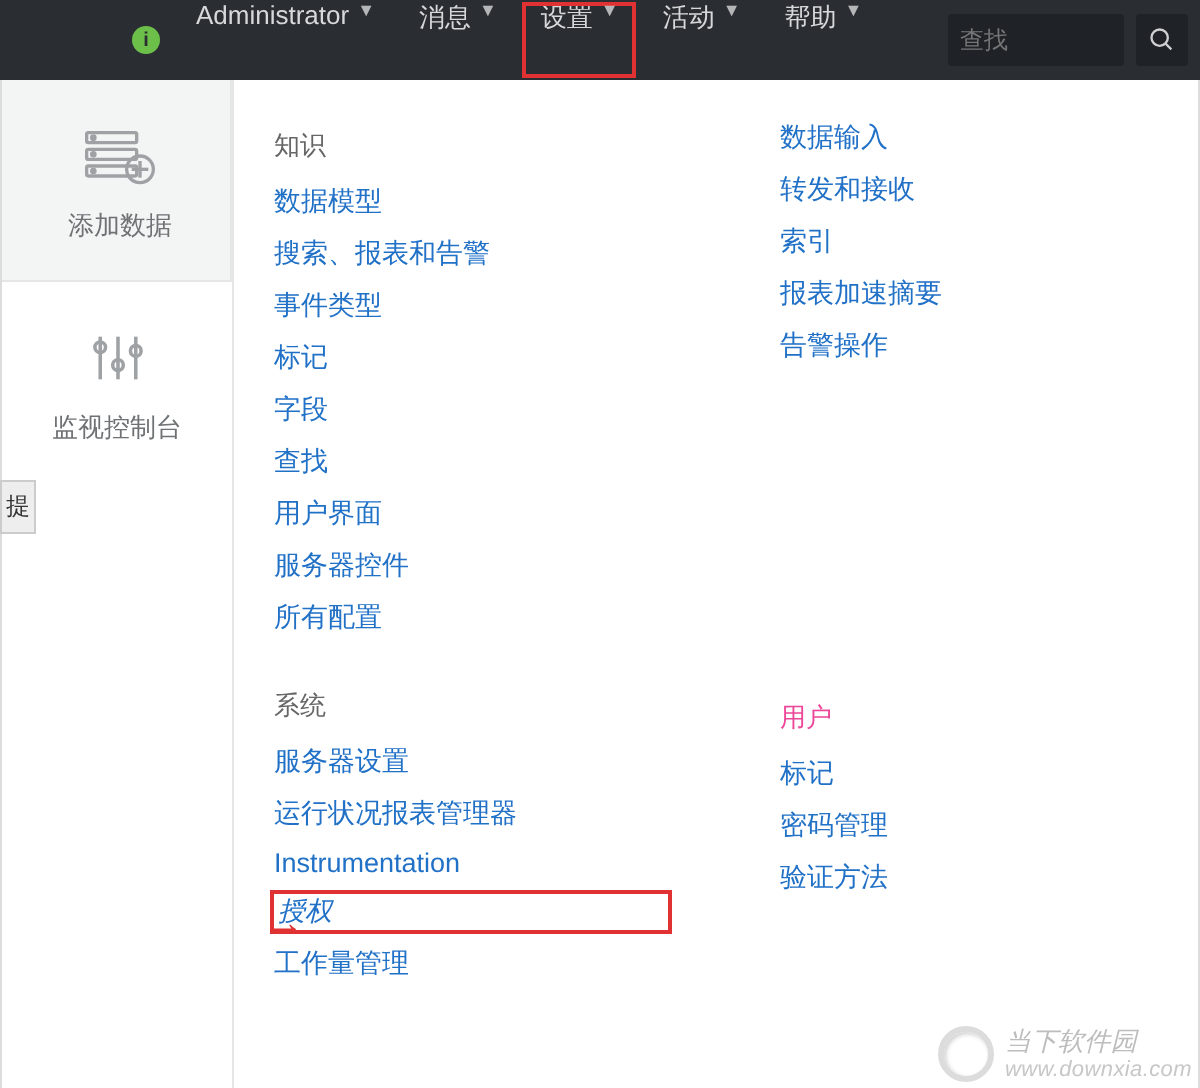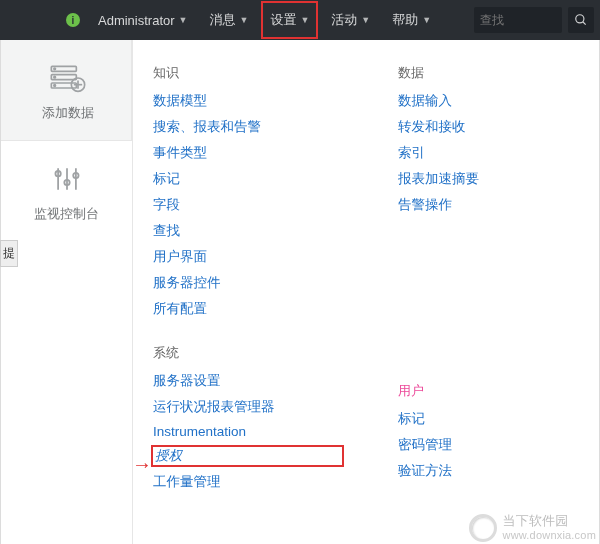--- a/index.html
+++ b/index.html
@@ -22,21 +22,21 @@
   }
   .topbar .spacer-left { width: 58px; }
   .topbar .info-icon {
     width: 14px; height: 14px; border-radius: 50%;
     background: #6cc04a; display:inline-flex;
     align-items:center; justify-content:center;
     color:#2a2e33; font-weight:bold; font-size:10px;
     margin-right:6px;
   }
   .topbar .nav-item {
-    display: inline-flex; align-items: center;
+    display: inline-flex; align-items: flex-start;
     padding: 0 10px; height: 100%;
     cursor: pointer;
   }
   .topbar .caret {
     margin-left: 4px; font-size: 9px; opacity:.8;
   }
   .topbar .nav-item.highlight {
     outline: 2px solid #e03232;
     outline-offset: -3px;
   }
@@ -57,21 +57,21 @@
     border-radius:2px; display:flex; align-items:center; justify-content:center;
     cursor:pointer;
   }
   .search-btn svg { stroke:#cfd0d1; }
 
   .main {
     display:flex; height: calc(100% - 40px);
     border-left:1px solid #dcdcdc;
   }
   .sidebar {
-    width:132px;
+    width:116px;
     border-right:1px solid #e6e6e6;
     display:flex; flex-direction:column;
     background:#fff;
   }
   .sidebar .item {
     display:flex; flex-direction:column; align-items:center;
     justify-content:center;
     padding:22px 0 18px;
     cursor:pointer;
     color:#6f7274; font-size:13px;
@@ -115,22 +115,22 @@
     position:absolute; left:288px; top:44px;
     color:#e03232; font-size:18px; line-height:1;
   }
   .arrow-right {
     position:absolute; left:132px; top:452px;
     color:#e03232; font-size:20px; line-height:1;
   }
 
   .watermark {
     position:absolute; right:4px; bottom:2px;
-    display:flex; align-items:flex-end; gap:6px;
-    color:#c7c7c7; font-size:11px; letter-spacing:.2px;
+    display:flex; align-items:flex-start; gap:6px;
+    color:#c7c7c7; font-size:11px; letter-spacing:.2px;font-style:italic;
   }
   .watermark .wm-O {
     width:28px;height:28px;border:3px solid #dcdcdc;border-radius:50%;
     display:inline-block;
     box-shadow: 1px 1px 2px #d0d0d0 inset;
   }
   .watermark .wm-txt { display:flex; flex-direction:column; line-height:1.2;}
   .watermark .wm-txt .t1 { color:#bdbdbd; font-size:13px;}
 </style>
 </head>
@@ -222,21 +222,20 @@
 
       <div class="section-title" style="margin-top:22px">系统</div>
       <a class="link">服务器设置</a>
       <a class="link">运行状况报表管理器</a>
       <a class="link">Instrumentation</a>
       <a class="link highlight">授权</a>
       <a class="link">工作量管理</a>
     </div>
 
     <div class="col">
-      <div class="section-title">数据</div>
       <a class="link">数据输入</a>
       <a class="link">转发和接收</a>
       <a class="link">索引</a>
       <a class="link">报表加速摘要</a>
       <a class="link">告警操作</a>
 
       <div style="flex:0 0 156px"></div>
 
       <div class="section-title" style="color:#ec4899">用户</div>
       <a class="link">标记</a>

